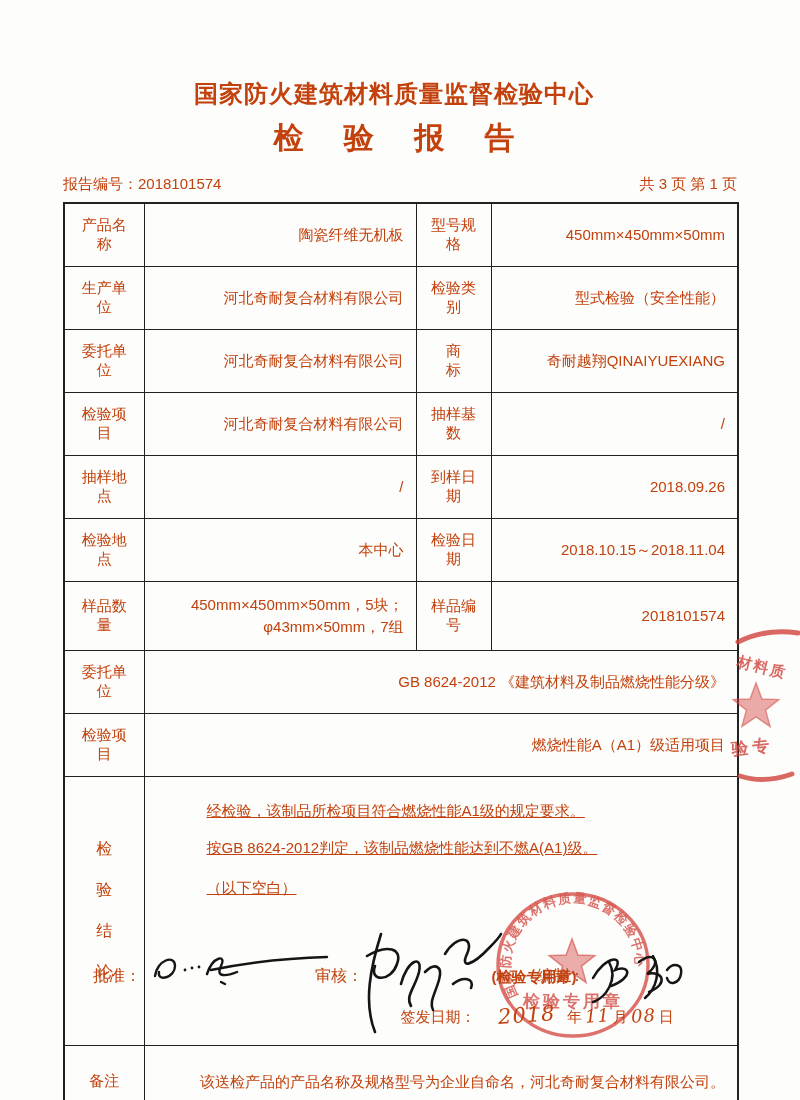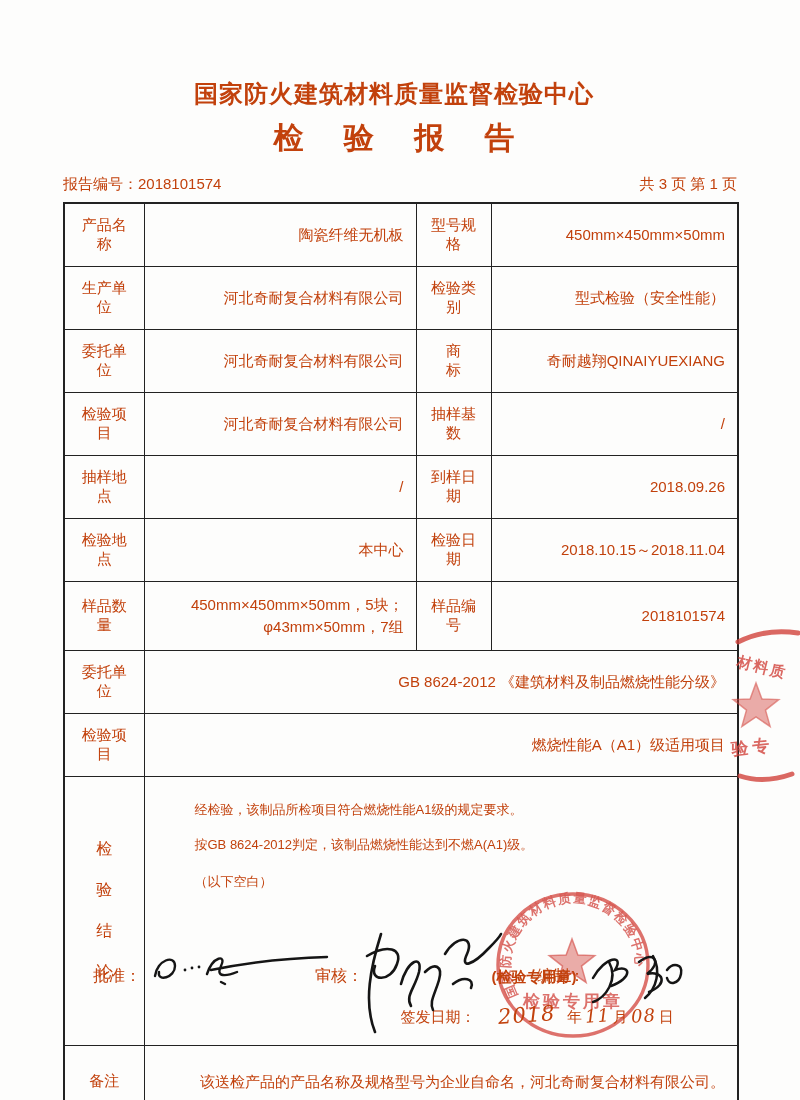--- a/index.html
+++ b/index.html
@@ -28,21 +28,21 @@
     border:2.2px solid #222;font-size:15px;
   }
   table.report th,table.report td{
     border:1.5px solid #222;font-weight:400;padding:12px;
     overflow:hidden;
   }
   th.lbl{text-align:center;}
   td.val{text-align:right;padding:2px 6px 2px 8px;line-height:1.45;}
   .concl-cell{position:relative;vertical-align:top;}
   .concl-text{padding:6px 18px 0 12px;}
-  .concl-text p{margin:0;text-indent:2em;font-size:13px;line-height:1.25;}
+  .concl-text p{margin:8px;text-indent:2em;font-size:15px;line-height:1.25;text-decoration:underline;}
   .concl-text p.l1{margin-top:7px;}
   .concl-text p.l2{margin-top:19px;}
   .concl-text p.l3{margin-top:21px;}
   .vlabel{display:flex;flex-direction:column;align-items:center;justify-content:center;gap:20px;font-size:16px;}
   .seal-note{position:absolute;left:347px;top:191px;font-size:15px;font-weight:bold;}
   .issue-line{position:absolute;left:256px;top:226px;font-size:15px;white-space:nowrap;}
   .issue-line .gap1{display:inline-block;width:22px;}
   .handwrite{
     font-family:"DejaVu Serif",serif;font-style:italic;display:inline-block;
     font-size:21px;letter-spacing:1px;transform:rotate(-4deg);

